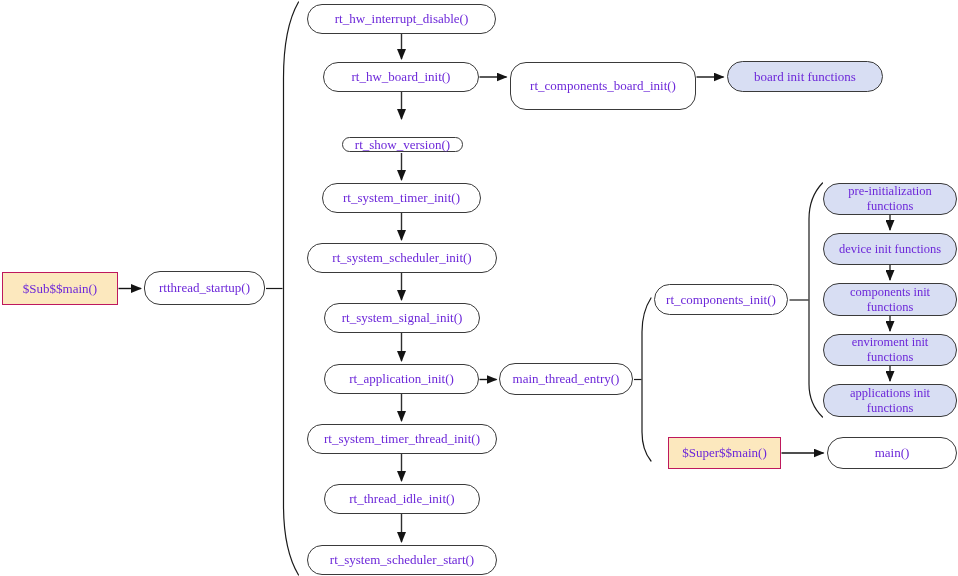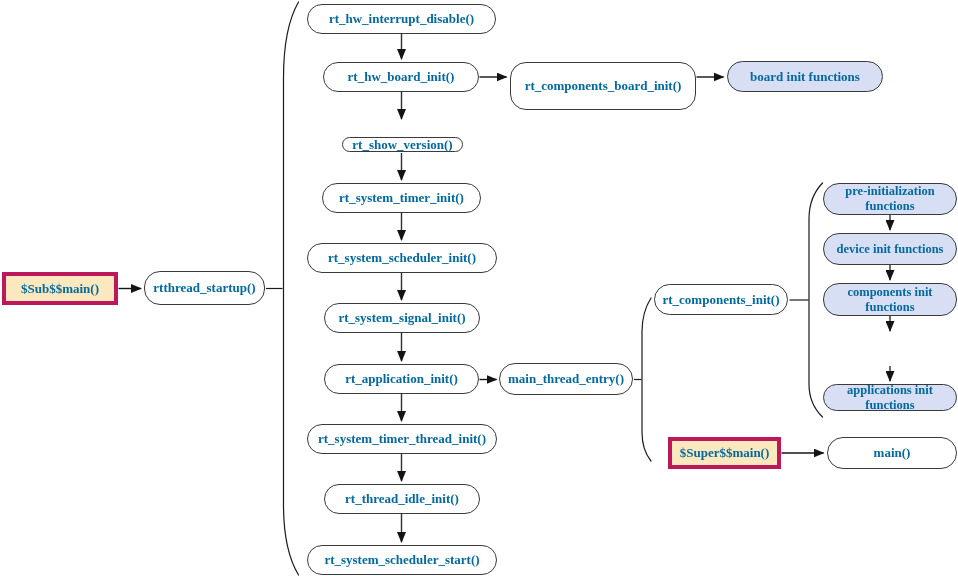--- a/index.html
+++ b/index.html
@@ -19,31 +19,30 @@
     pointer-events: none;
   }
   .node {
     position: absolute;
     box-sizing: border-box;
     display: flex;
     align-items: center;
     justify-content: center;
     text-align: center;
     font-size: 13px;
-    color: #0369a1;
+    color: #6d28d9;
     background: var(--node-fill, #ffffff);
     border: 1.2px solid var(--border, #333333);
     white-space: nowrap;
-    font-weight: bold;
   }
   .stadium { border-radius: 16px; }
   .rect {
     border-radius: 0;
     background: var(--entry-fill, #fce8be);
-    border: 4px solid #be185d;
+    border: 1px solid #be185d;
   }
   .blue { background: var(--group-fill, #d8def3); }
   .twoline {
     white-space: normal;
     font-size: 12.5px;
     line-height: 15px;
     padding: 0 6px;
   }
 </style>
 </head>
@@ -123,16 +122,17 @@
   <div class="node rect" style="left:668px; top:437px; width:113px; height:32px;">$Super$$main()</div>
 
   <div class="node stadium" style="left:827px; top:437px; width:130px; height:32px;">main()</div>
 
   <div class="node stadium blue twoline" style="left:823px; top:183px; width:134px; height:32px;">pre-initialization functions</div>
 
   <div class="node stadium blue twoline" style="left:823px; top:233px; width:134px; height:32px;">device init functions</div>
 
   <div class="node stadium blue twoline" style="left:823px; top:283px; width:134px; height:33px;">components init functions</div>
 
+  <div class="node stadium blue twoline" style="left:823px; top:334px; width:134px; height:32px;">enviroment init functions</div>
 
-  <div class="node stadium blue twoline" style="left:823px; top:384px; width:134px; height:27px;">applications init functions</div>
+  <div class="node stadium blue twoline" style="left:823px; top:384px; width:134px; height:33px;">applications init functions</div>
 
 </div>
 
 </body></html>

